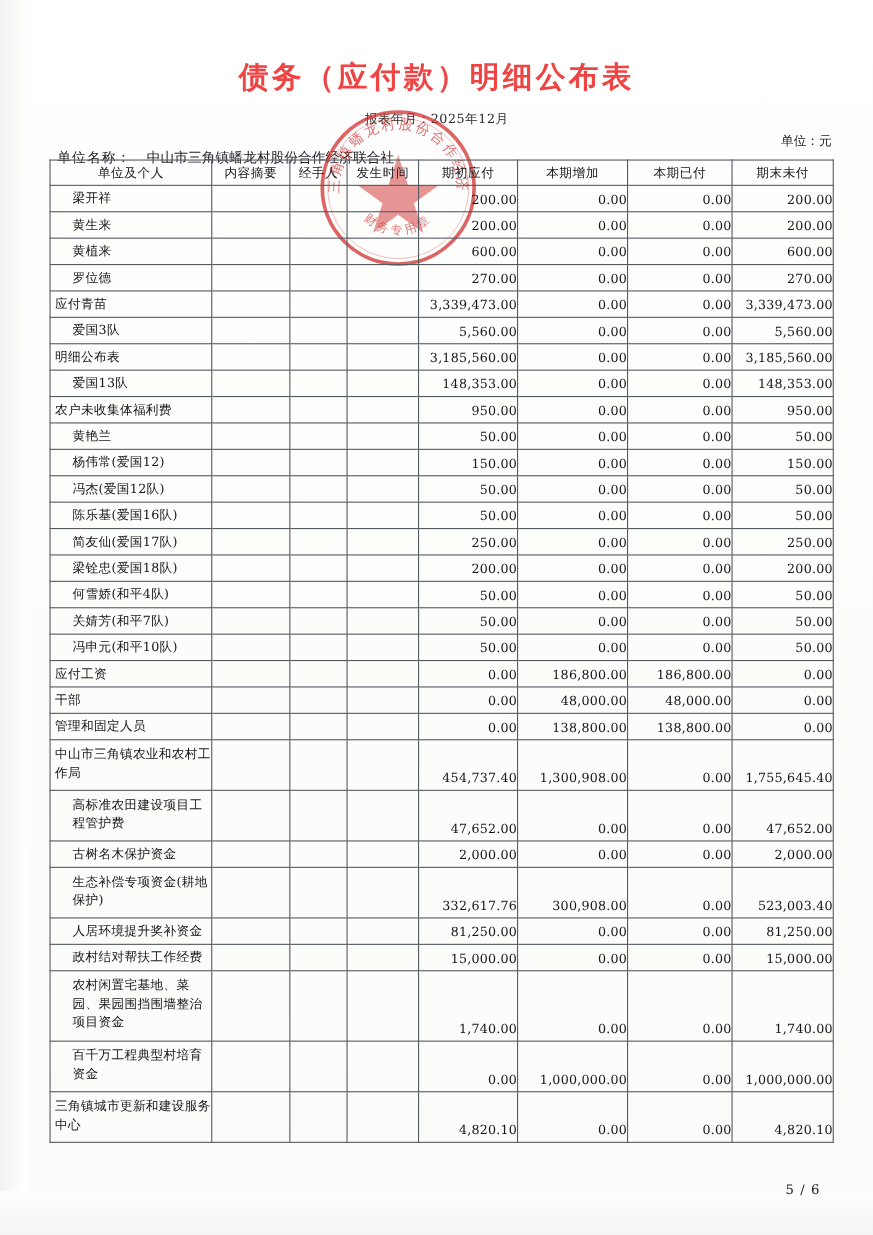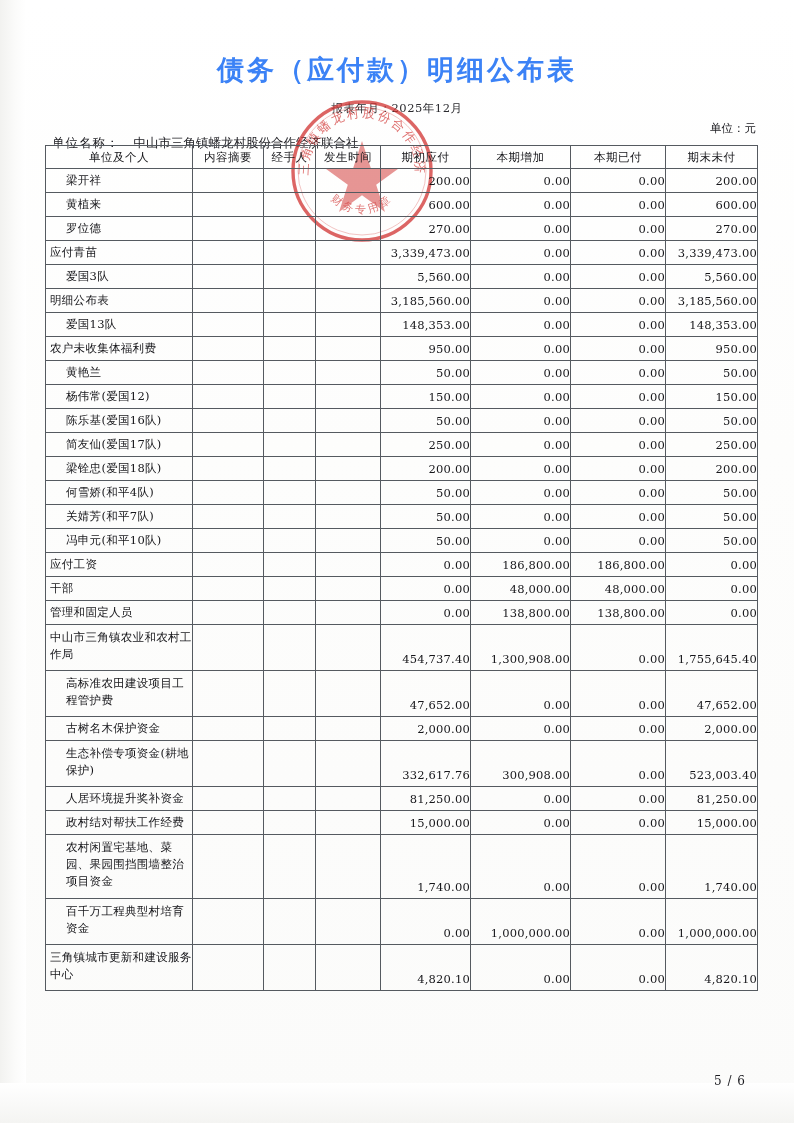--- a/index.html
+++ b/index.html
@@ -44,21 +44,21 @@
 
   .title {
     position: absolute;
     top: 52px;
     left: 0;
     width: 794px;
     text-align: center;
     font-size: 27px;
     font-weight: bold;
     letter-spacing: 3px;
-    color: #3b82f6;
+    color: #ef4444;
     font-family: "DejaVu Serif", "Liberation Serif", serif;
   }
 
   .report-period {
     position: absolute;
     top: 101px;
     left: 0;
     width: 794px;
     text-align: center;
     font-size: 11.5px;
@@ -220,20 +220,30 @@
           <td class="name lvl1">梁开祥</td>
           <td class="blank"></td>
           <td class="blank"></td>
           <td class="blank"></td>
           <td class="num">200.00</td>
           <td class="num">0.00</td>
           <td class="num">0.00</td>
           <td class="num">200.00</td>
         </tr>
         <tr class="r1">
+          <td class="name lvl1">黄生来</td>
+          <td class="blank"></td>
+          <td class="blank"></td>
+          <td class="blank"></td>
+          <td class="num">200.00</td>
+          <td class="num">0.00</td>
+          <td class="num">0.00</td>
+          <td class="num">200.00</td>
+        </tr>
+        <tr class="r1">
           <td class="name lvl1">黄植来</td>
           <td class="blank"></td>
           <td class="blank"></td>
           <td class="blank"></td>
           <td class="num">600.00</td>
           <td class="num">0.00</td>
           <td class="num">0.00</td>
           <td class="num">600.00</td>
         </tr>
         <tr class="r1">
@@ -308,20 +318,30 @@
         </tr>
         <tr class="r1">
           <td class="name lvl1">杨伟常(爱国12)</td>
           <td class="blank"></td>
           <td class="blank"></td>
           <td class="blank"></td>
           <td class="num">150.00</td>
           <td class="num">0.00</td>
           <td class="num">0.00</td>
           <td class="num">150.00</td>
+        </tr>
+        <tr class="r1">
+          <td class="name lvl1">冯杰(爱国12队)</td>
+          <td class="blank"></td>
+          <td class="blank"></td>
+          <td class="blank"></td>
+          <td class="num">50.00</td>
+          <td class="num">0.00</td>
+          <td class="num">0.00</td>
+          <td class="num">50.00</td>
         </tr>
         <tr class="r1">
           <td class="name lvl1">陈乐基(爱国16队)</td>
           <td class="blank"></td>
           <td class="blank"></td>
           <td class="blank"></td>
           <td class="num">50.00</td>
           <td class="num">0.00</td>
           <td class="num">0.00</td>
           <td class="num">50.00</td>

